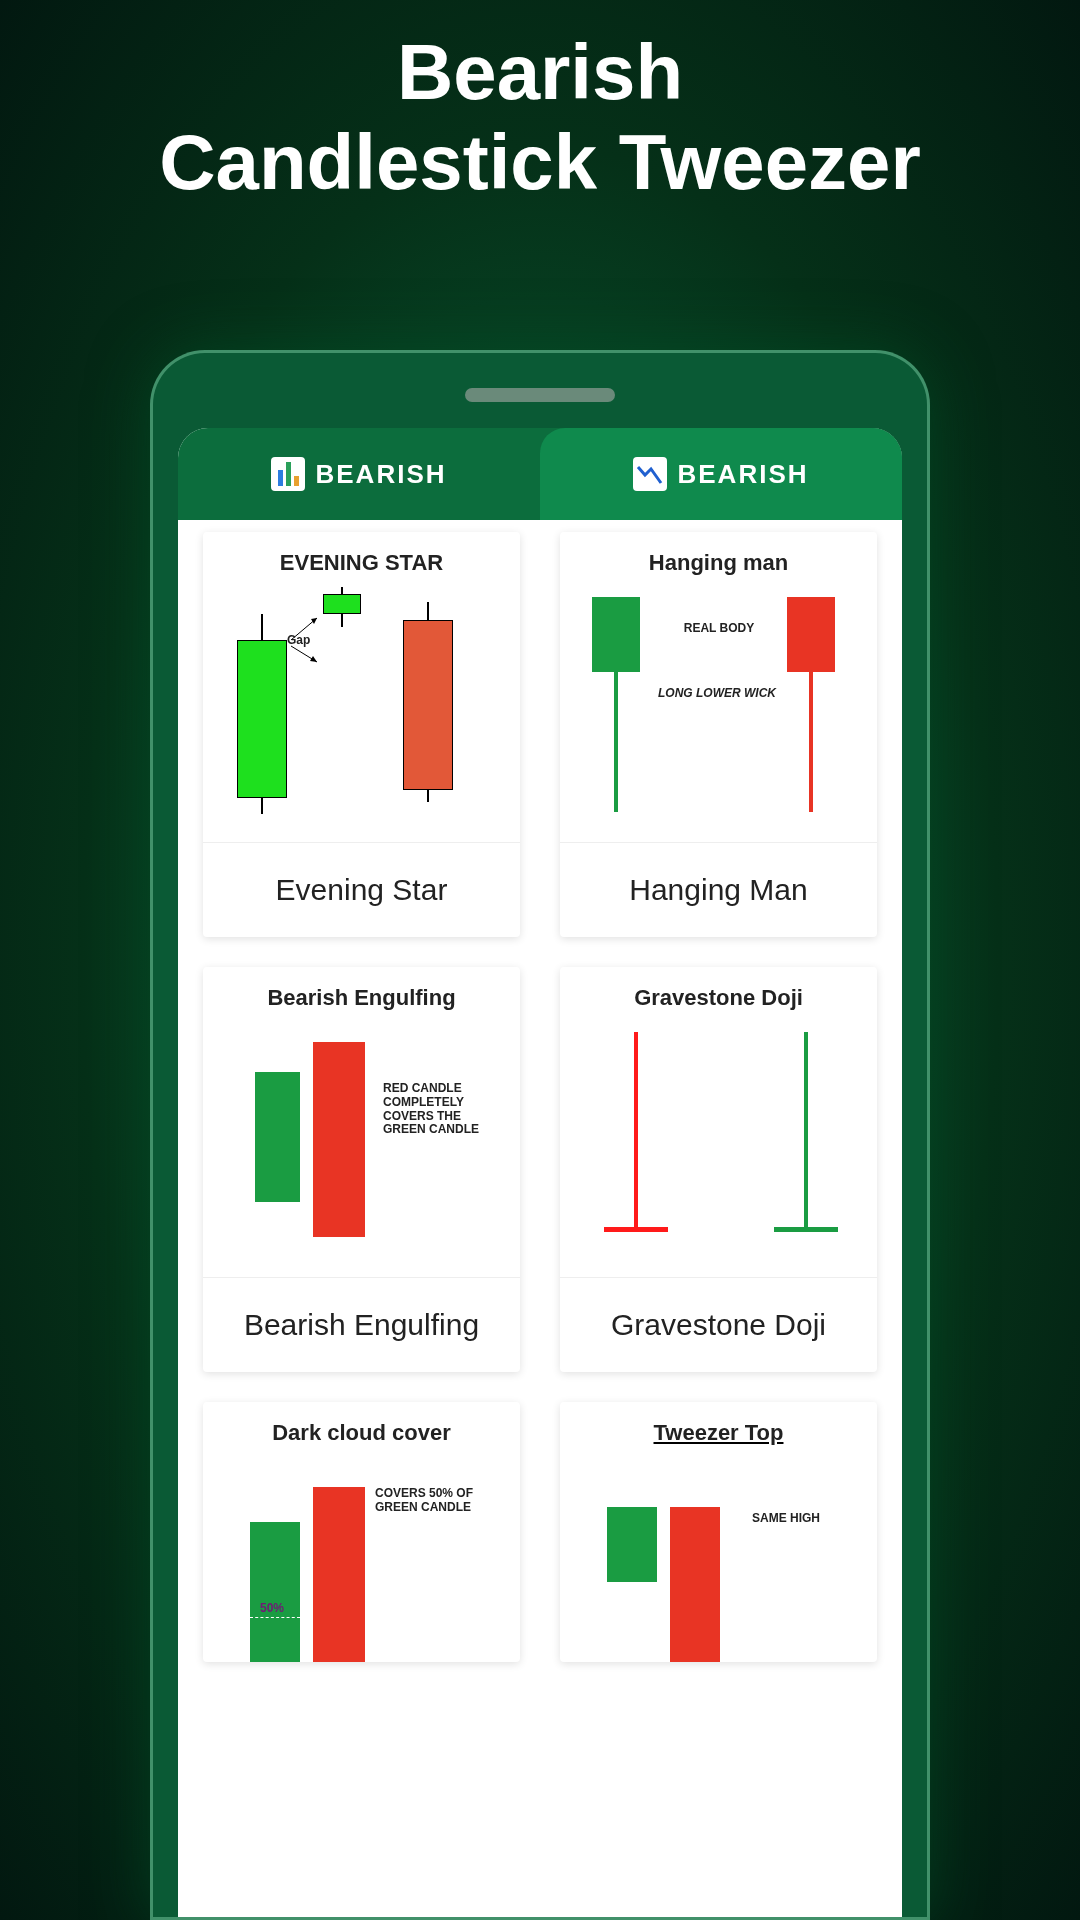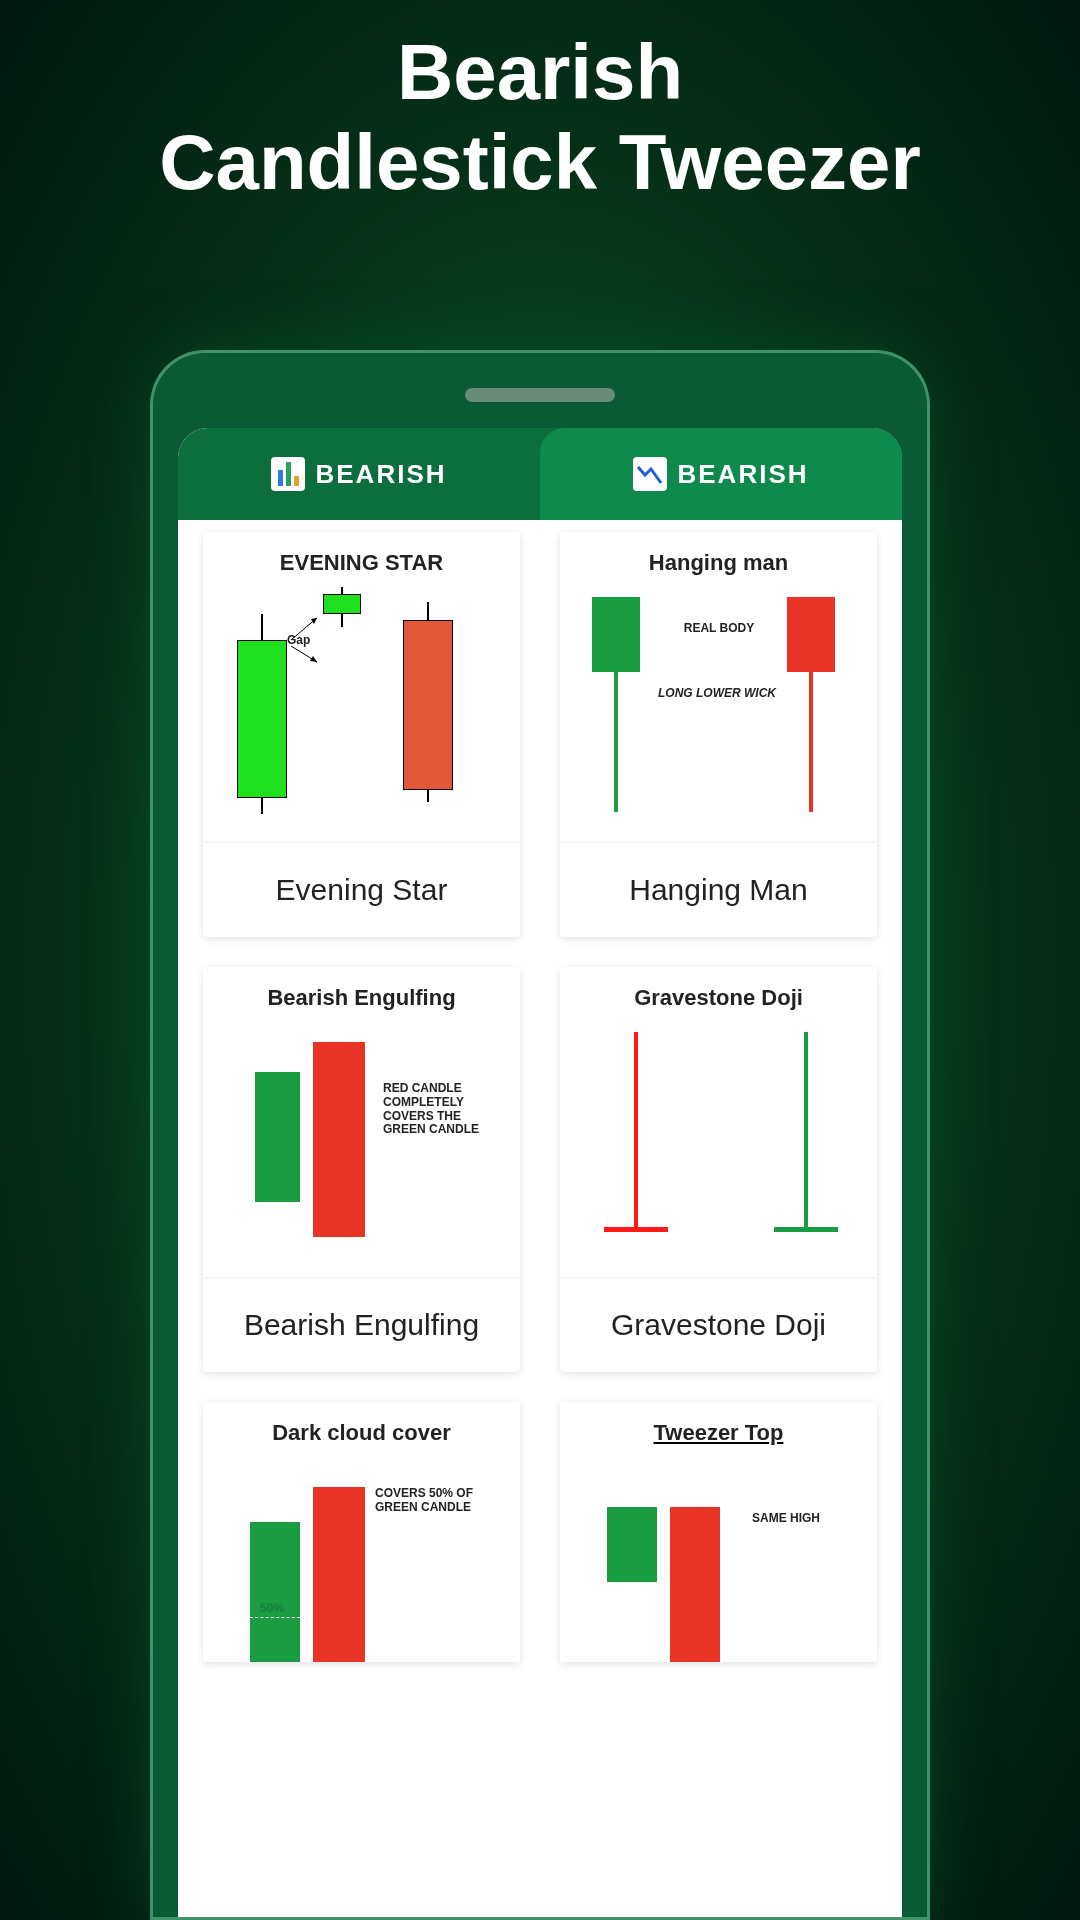--- a/index.html
+++ b/index.html
@@ -229,21 +229,21 @@
         <div class="card-label">Gravestone Doji</div>
       </div>
 
       <div class="card" style="height:260px;">
         <div class="card-img" style="height:260px;">
           <div class="card-img-title">Dark cloud cover</div>
           <div class="diagram">
             <div class="candle-body" style="left:35px;top:70px;width:50px;height:200px;background:#1a9c42;"></div>
             <div class="candle-body" style="left:98px;top:35px;width:52px;height:175px;background:#e83424;"></div>
             <span class="annot annot-sm" style="left:160px;top:35px;width:115px;">COVERS 50% OF GREEN CANDLE</span>
-            <span class="annot annot-sm" style="left:45px;top:150px;color:#15803d;">50%</span>
+            <span class="annot annot-sm" style="left:45px;top:150px;color:#701a75;">50%</span>
             <div style="position:absolute;left:35px;top:165px;width:50px;height:1px;border-top:1px dashed white;"></div>
           </div>
         </div>
       </div>
 
       <div class="card" style="height:260px;text-decoration:underline;">
         <div class="card-img" style="height:260px;">
           <div class="card-img-title">Tweezer Top</div>
           <div class="diagram">
             <div class="candle-body" style="left:35px;top:55px;width:50px;height:75px;background:#1a9c42;"></div>

